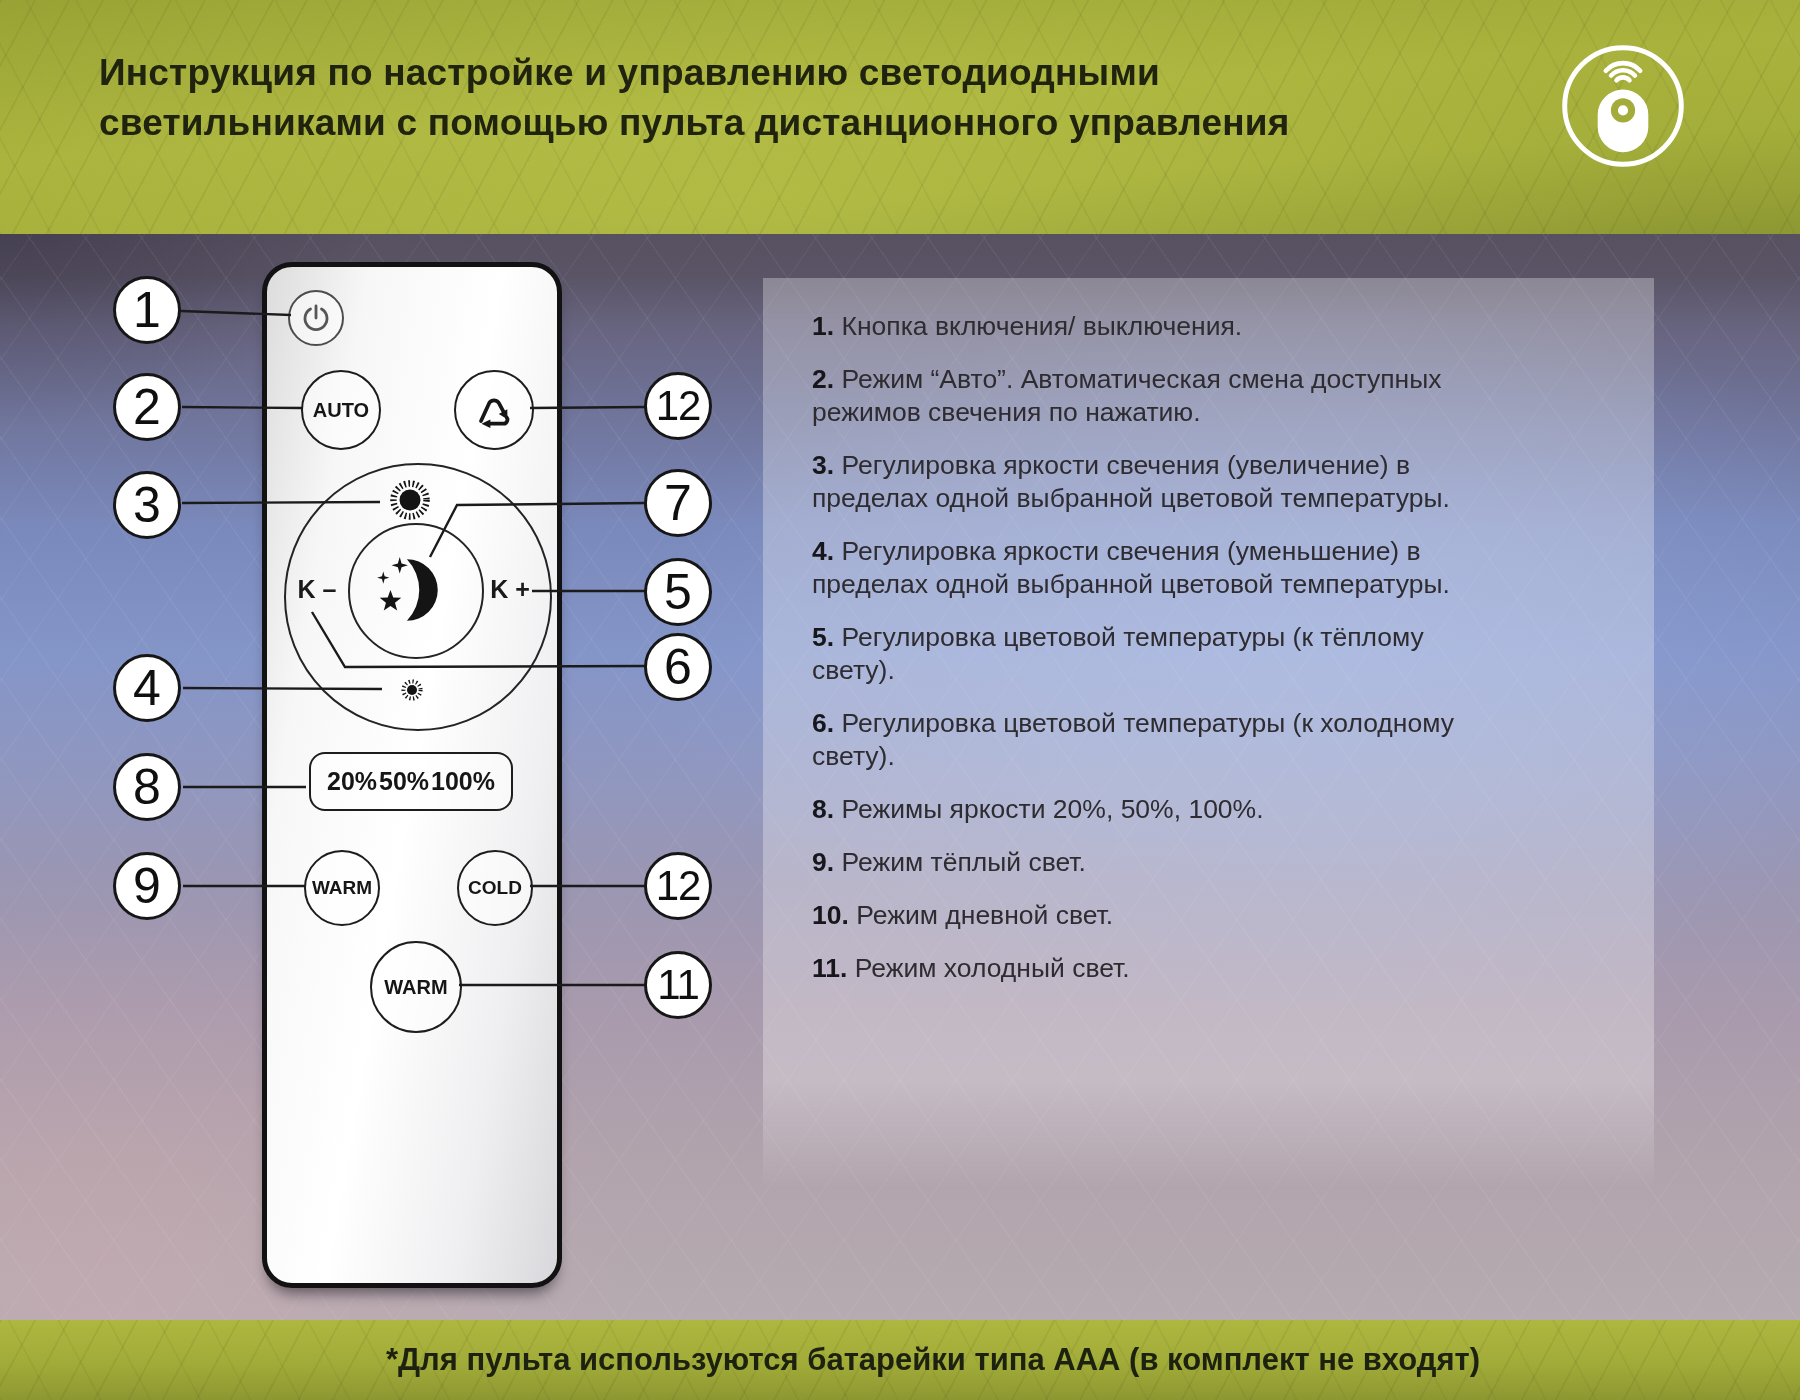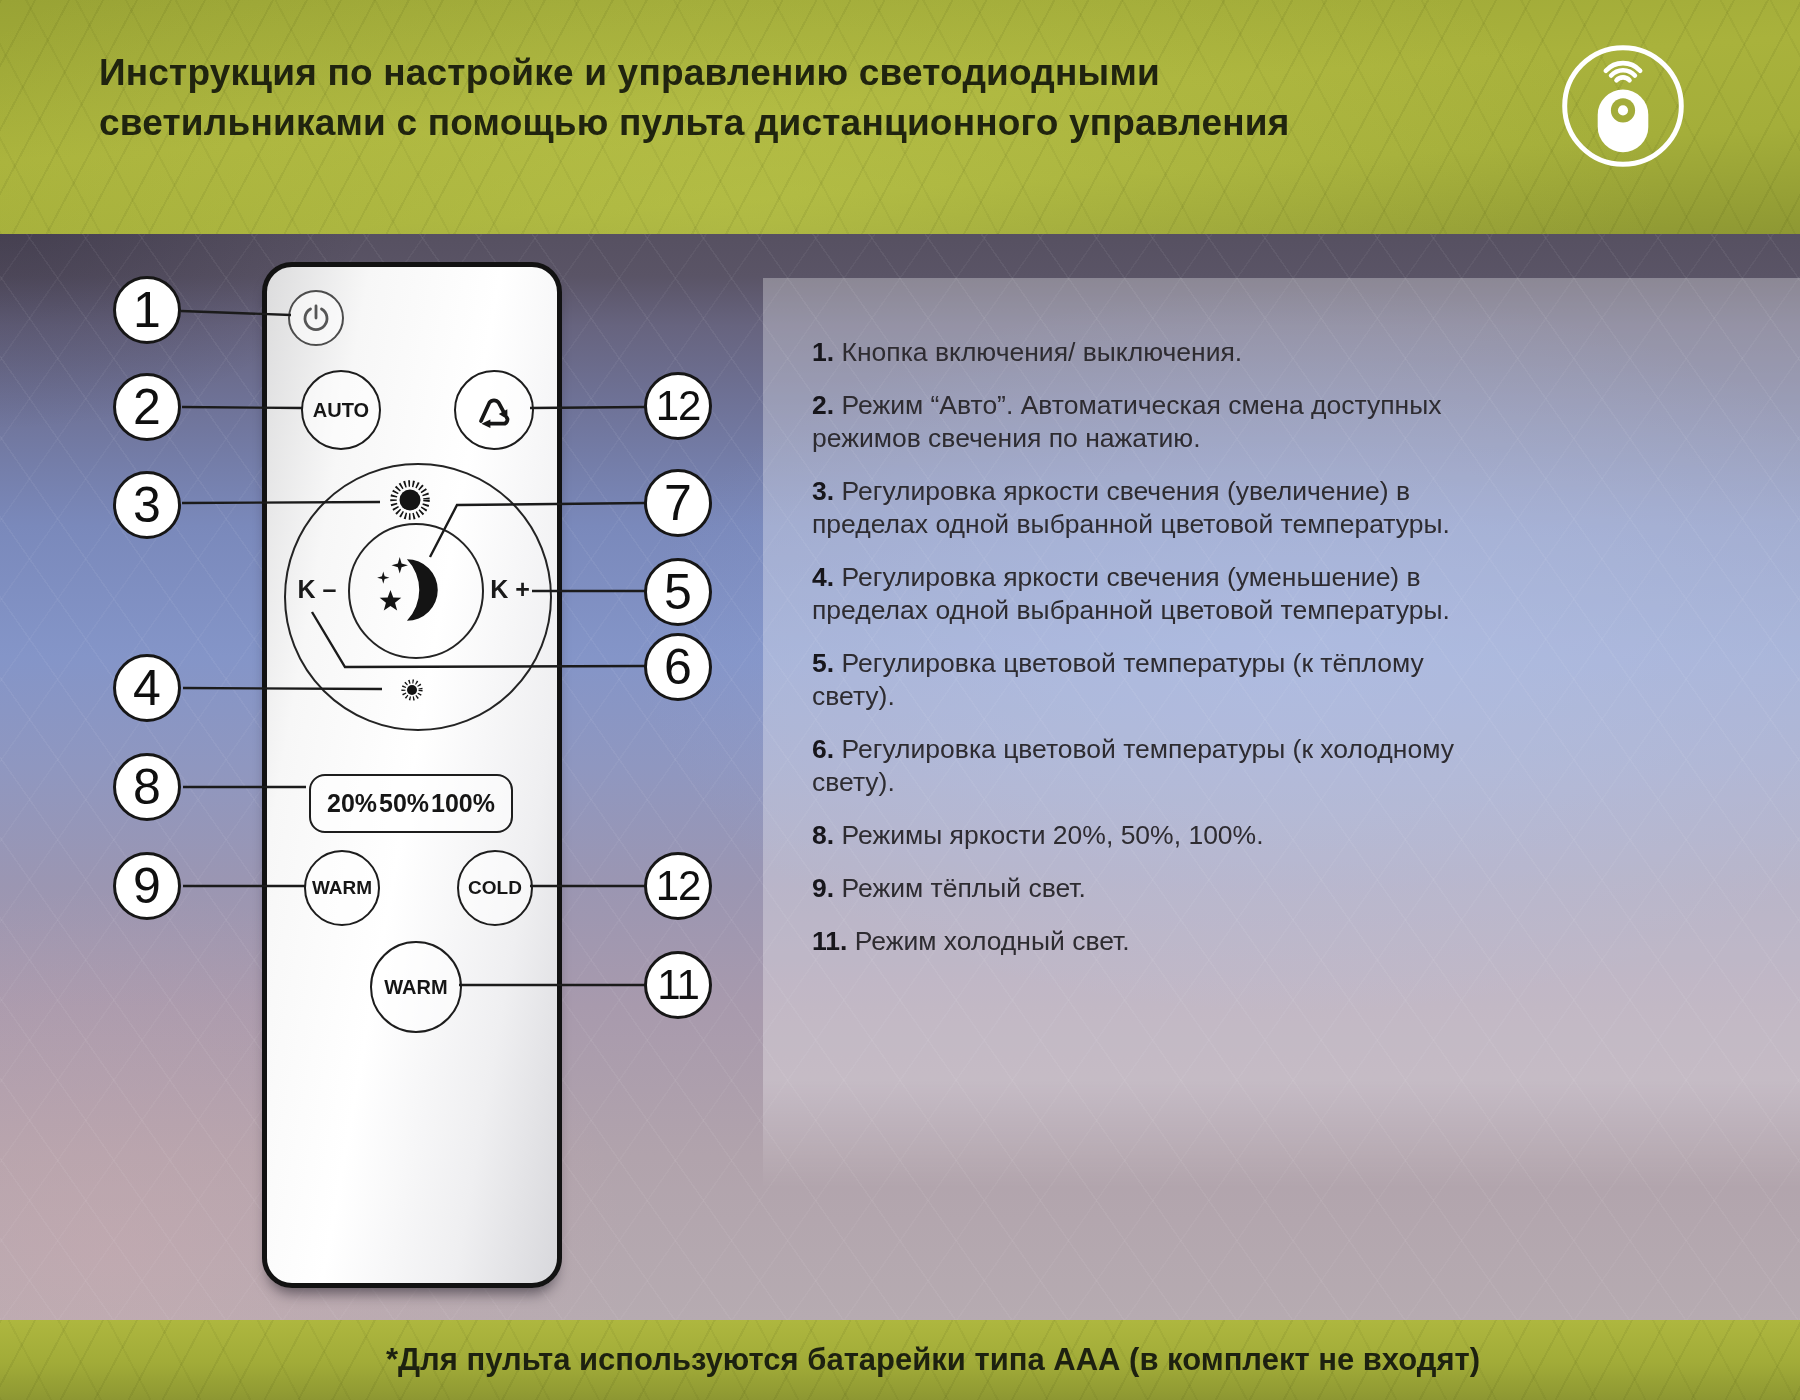--- a/index.html
+++ b/index.html
@@ -41,23 +41,23 @@
   }
   .bg-main::after{
     content:"";position:absolute;inset:0;
     background:
       repeating-linear-gradient(55deg, rgba(255,255,255,0.05) 0 1.5px, rgba(0,0,0,0) 1.5px 46px),
       repeating-linear-gradient(-55deg, rgba(255,255,255,0.04) 0 1.5px, rgba(0,0,0,0) 1.5px 46px);
   }
 
   
   .panel{
-    position:absolute;left:763px;top:278px;width:1037px;height:912px;z-index:1;
+    position:absolute;left:763px;top:278px;width:891px;height:912px;z-index:1;
     background:rgba(255,255,255,0.30);
-    padding:58px 150px 0 49px;box-sizing:border-box;
+    padding:32px 150px 0 49px;box-sizing:border-box;
     -webkit-mask-image:linear-gradient(180deg,#000 88%,rgba(0,0,0,0) 100%);
             mask-image:linear-gradient(180deg,#000 88%,rgba(0,0,0,0) 100%);
   }
   .p-item{margin-bottom:20px;font-size:26.5px;line-height:33px;color:#2e2c31;}
   .p-item .num{font-weight:700;color:#17161b;}
   .p-item .txt{white-space:pre-line;}
 
   
   .remote{
     position:absolute;left:262px;top:262px;width:300px;height:1026px;z-index:2;
@@ -81,21 +81,21 @@
   .sun-small{position:absolute;left:132px;top:410px;}
   .moon{position:absolute;left:106px;top:286px;}
   .klabel{position:absolute;width:64px;text-align:center;font-weight:700;
     font-size:25px;color:#1a1a1a;top:308px;}
   .kminus{left:18px;}
   .kplus{left:211px;}
   .pct{
     position:absolute;left:42px;top:485px;width:204px;height:59px;box-sizing:border-box;
     border:2.5px solid #1d1d1d;border-radius:16px;background:rgba(255,255,255,0.5);
     display:flex;align-items:center;justify-content:space-between;padding:0 16px;
-    font-weight:700;font-size:25px;color:#161616;margin-top:22px;
+    font-weight:700;font-size:25px;color:#161616;
   }
   .warm{left:37px;top:583px;width:72px;height:72px;font-size:19px;}
   .cold{left:190px;top:583px;width:72px;height:72px;font-size:19px;}
   .white{left:103px;top:674px;width:88px;height:88px;font-size:20px;}
 
   
   .lines{position:absolute;left:0;top:0;width:1800px;height:1400px;z-index:3;pointer-events:none;}
   .callout{
     position:absolute;width:62px;height:62px;z-index:4;
     border:3px solid #161616;border-radius:50%;background:#ffffff;
@@ -142,20 +142,21 @@
   <div class="p-item"><span class="num">3.</span> <span class="txt">Регулировка яркости свечения (увеличение) в
 пределах одной выбранной цветовой температуры.</span></div>
   <div class="p-item"><span class="num">4.</span> <span class="txt">Регулировка яркости свечения (уменьшение) в
 пределах одной выбранной цветовой температуры.</span></div>
   <div class="p-item"><span class="num">5.</span> <span class="txt">Регулировка цветовой температуры (к тёплому
 свету).</span></div>
   <div class="p-item"><span class="num">6.</span> <span class="txt">Регулировка цветовой температуры (к холодному
 свету).</span></div>
   <div class="p-item"><span class="num">8.</span> <span class="txt">Режимы яркости 20%, 50%, 100%.</span></div>
   <div class="p-item"><span class="num">9.</span> <span class="txt">Режим тёплый свет.</span></div>
+  <div class="p-item"><span class="num">10.</span> <span class="txt">Режим дневной свет.</span></div>
   <div class="p-item"><span class="num">11.</span> <span class="txt">Режим холодный свет.</span></div>
 </div>
 
 <div class="remote">
   <div class="rbtn power">
     <svg width="30" height="32" viewBox="0 0 30 32">
       <g fill="none" stroke="#565656" stroke-width="2.8" stroke-linecap="round">
         <path d="M15 4 L15 16"></path>
         <path d="M9.5 7 A11 11 0 1 0 20.5 7"></path>
       </g>

